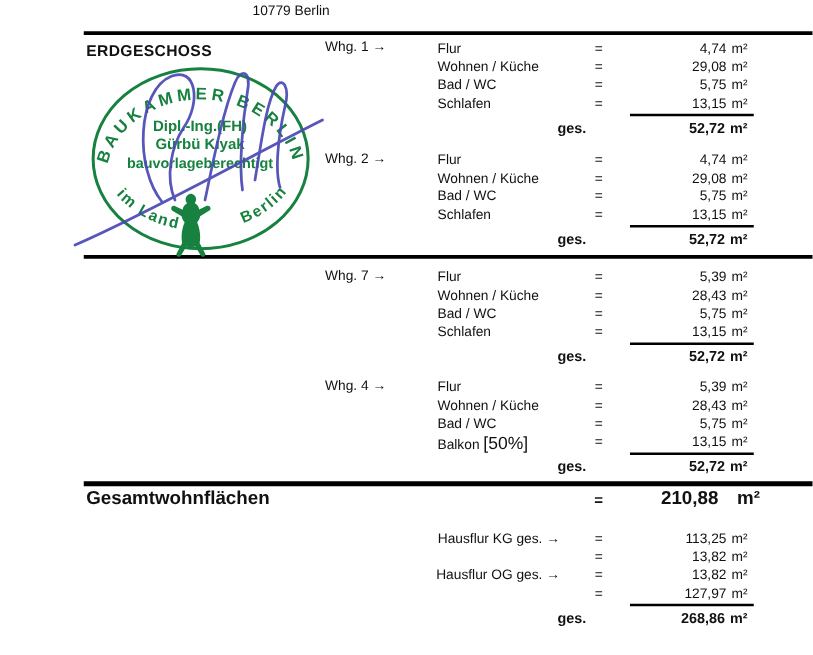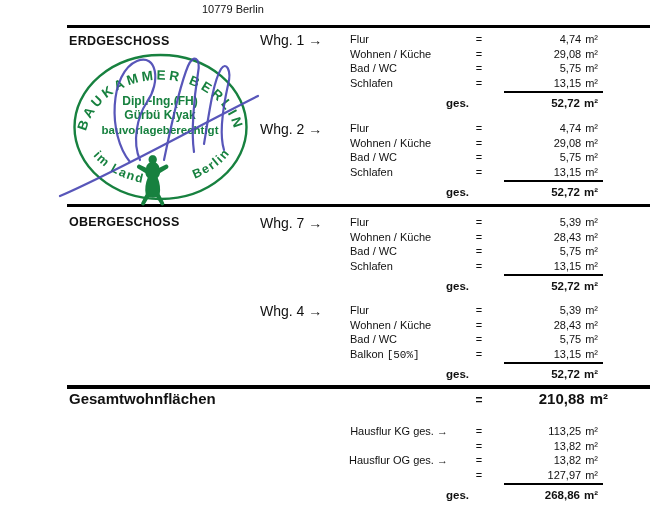--- a/index.html
+++ b/index.html
@@ -6,47 +6,46 @@
   #canvas{
     position:relative;width:650px;height:524px;background:#ffffff;
     font-family:"Liberation Sans","DejaVu Sans",sans-serif;
     color:#111;overflow:hidden;margin-left:12px;
   }
   .abs{position:absolute;}
   .hdr{left:190px;top:3px;font-size:11px;}
   .rule{left:55px;width:593px;height:3px;background:#000;}
   .sec-title{left:57px;font-size:12.5px;font-weight:bold;letter-spacing:.3px;}
   .block{left:0;width:650px;}
-  .whg{position:absolute;left:248px;top:0;font-size:14px;}
+  .whg{position:absolute;left:248px;top:0;font-size:11px;}
   .r{position:relative;height:14.5px;font-size:11px;line-height:14px;}
   .room{position:absolute;left:338px;white-space:nowrap;}
-  .note{font-size:11px;margin-left:3px;font-family:Liberation Mono, monospace;}
+  .note{font-size:14px;margin-left:3px;}
   .eq{position:absolute;left:458px;width:18px;text-align:center;}
   .val{position:absolute;left:480px;width:106px;display:flex;justify-content:flex-end;gap:4px;white-space:nowrap;}
   .sumline{margin-left:492px;width:99px;border-top:2.5px solid #000;margin-top:1px;}
   .trow{position:relative;height:16px;margin-top:3px;font-weight:bold;font-size:11.5px;line-height:15px;}
   .ges{position:absolute;left:434px;}
   .grand{left:0;width:650px;height:22px;}
   .grand .glabel{position:absolute;left:57px;top:0;font-size:15px;font-weight:bold;}
   .grand .eqb{position:absolute;left:458px;top:3px;width:18px;text-align:center;font-weight:bold;font-size:12px;}
-  .grand .gval{position:absolute;left:450px;width:146px;top:0;display:flex;justify-content:flex-end;gap:5px;font-size:15px;font-weight:bold;white-space:nowrap;}
+  .grand .gval{position:absolute;left:450px;width:146px;top:0;display:flex;justify-content:flex-end;gap:15px;font-size:15px;font-weight:bold;white-space:nowrap;}
   .hlabel{position:absolute;left:180px;width:256px;text-align:right;white-space:nowrap;}
   svg text{font-family:"Liberation Sans","DejaVu Sans",sans-serif;}
 </style>
 </head>
 <body>
 
 <div id="canvas">
 
   <div class="abs hdr">10779 Berlin</div>
 
   <div class="abs rule" style="top:25px"></div>
 
   <div class="abs sec-title" style="top:34px">ERDGESCHOSS</div>
-  <div class="abs sec-title" style="top:215px">OBERGESCHOSS</div>
 
   <div class="abs block" style="top:32px">
     <div class="whg">Whg. 1 →</div>
     <div class="r">
       <span class="room">Flur</span>
       <span class="eq">=</span>
       <span class="val">
           <span>4,74</span>
           <span>m²</span>
         </span>

